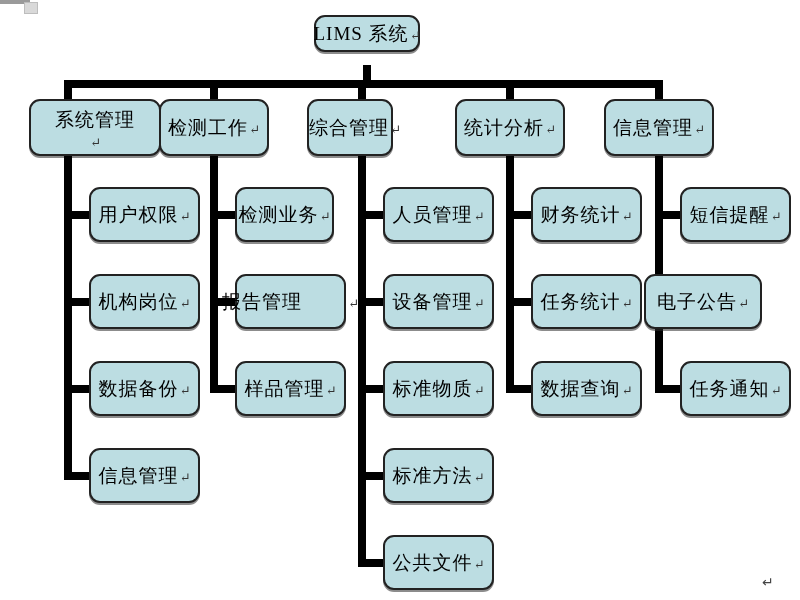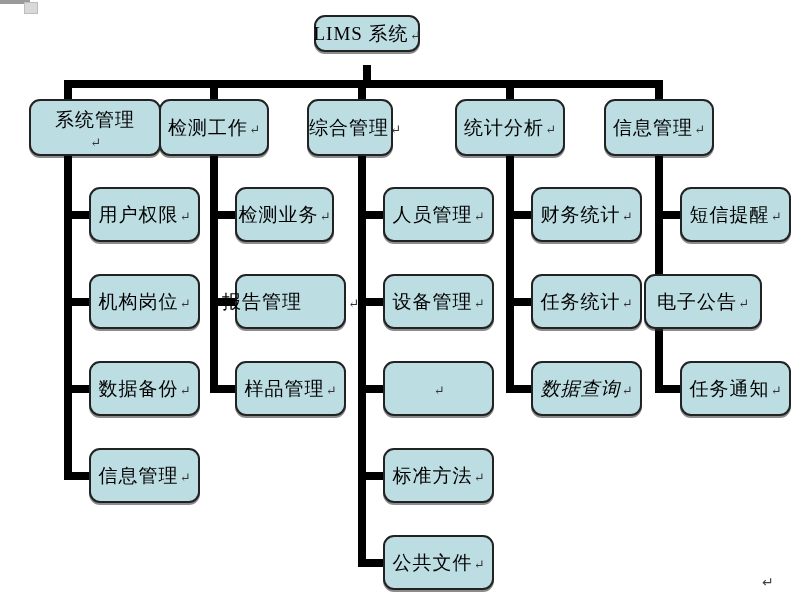--- a/index.html
+++ b/index.html
@@ -123,20 +123,21 @@
       <span class="lbl">人员管理</span>
       <span class="ret">↵</span>
     </div>
     <div class="line" style="left: 362px; top: 297.5px; width: 21px; height: 8px;"></div>
     <div class="node" style="left: 383px; top: 274px; width: 111px; height: 55px;">
       <span class="lbl">设备管理</span>
       <span class="ret">↵</span>
     </div>
     <div class="line" style="left: 362px; top: 384.5px; width: 21px; height: 8px;"></div>
     <div class="node" style="left: 383px; top: 361px; width: 111px; height: 55px;">
+      <span class="lbl">标准物质</span>
       <span class="ret">↵</span>
     </div>
     <div class="line" style="left: 362px; top: 471.5px; width: 21px; height: 8px;"></div>
     <div class="node" style="left: 383px; top: 448px; width: 111px; height: 55px;">
       <span class="lbl">标准方法</span>
       <span class="ret">↵</span>
     </div>
     <div class="line" style="left: 362px; top: 558.5px; width: 21px; height: 8px;"></div>
     <div class="node" style="left: 383px; top: 535px; width: 111px; height: 55px;">
       <span class="lbl">公共文件</span>
@@ -152,21 +153,21 @@
     <div class="node" style="left: 531px; top: 187px; width: 111px; height: 55px;">
       <span class="lbl">财务统计</span>
       <span class="ret">↵</span>
     </div>
     <div class="line" style="left: 510px; top: 297.5px; width: 21px; height: 8px;"></div>
     <div class="node" style="left: 531px; top: 274px; width: 111px; height: 55px;">
       <span class="lbl">任务统计</span>
       <span class="ret">↵</span>
     </div>
     <div class="line" style="left: 510px; top: 384.5px; width: 21px; height: 8px;"></div>
-    <div class="node" style="left: 531px; top: 361px; width: 111px; height: 55px; font-style: italic;">
+    <div class="node" style="left: 531px; top: 361px; width: 111px; height: 55px;">
       <span class="lbl">数据查询</span>
       <span class="ret">↵</span>
     </div>
     <div class="line" style="left: 655px; top: 88px; width: 8px; height: 11px;"></div>
     <div class="node" style="left: 604px; top: 99px; width: 110px; height: 57px;">
       <span class="lbl">信息管理</span>
       <span class="ret">↵</span>
     </div>
     <div class="line" style="left: 655px; top: 156px; width: 8px; height: 236.5px;"></div>
     <div class="line" style="left: 659px; top: 210.5px; width: 21px; height: 8px;"></div>

